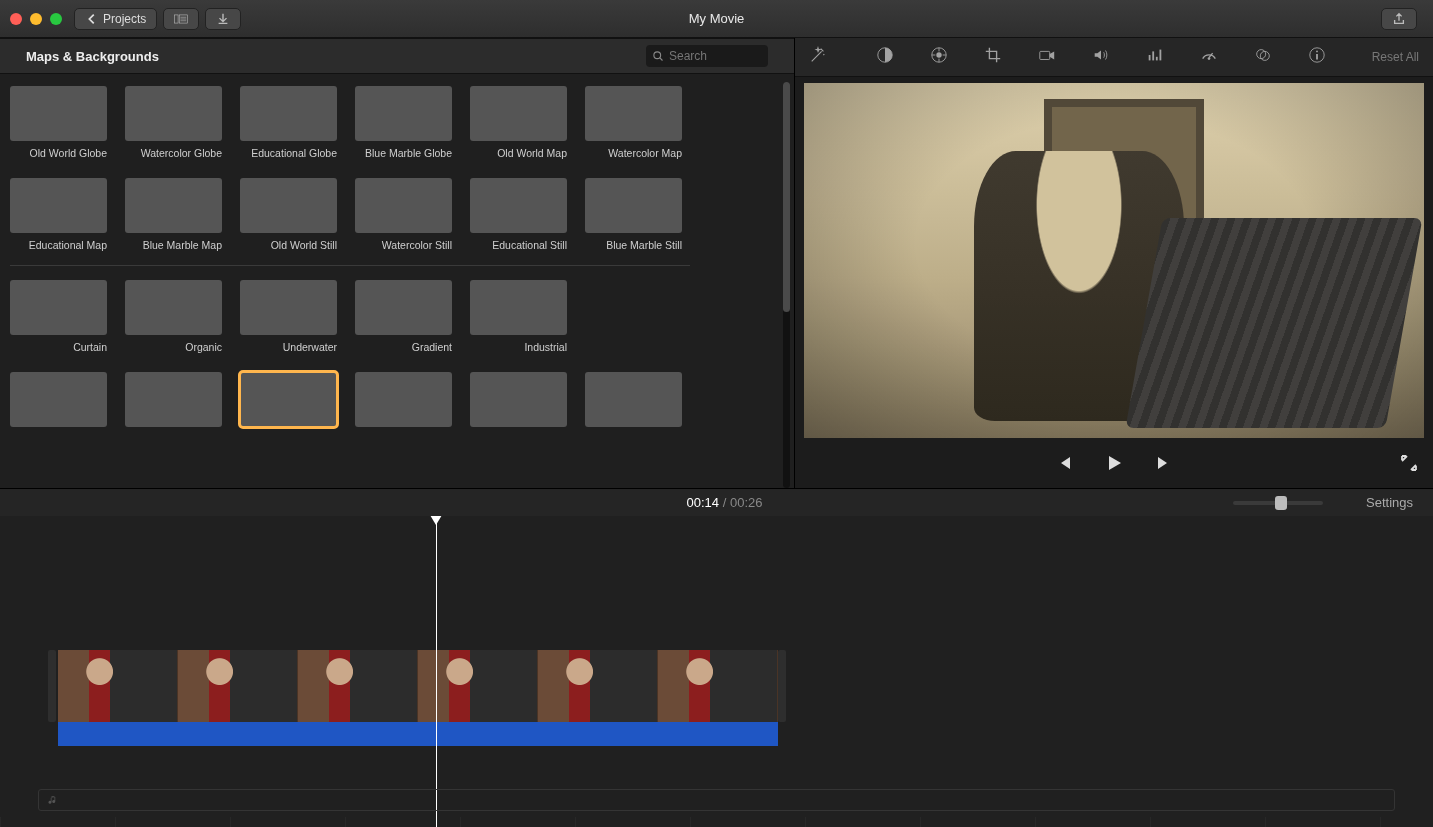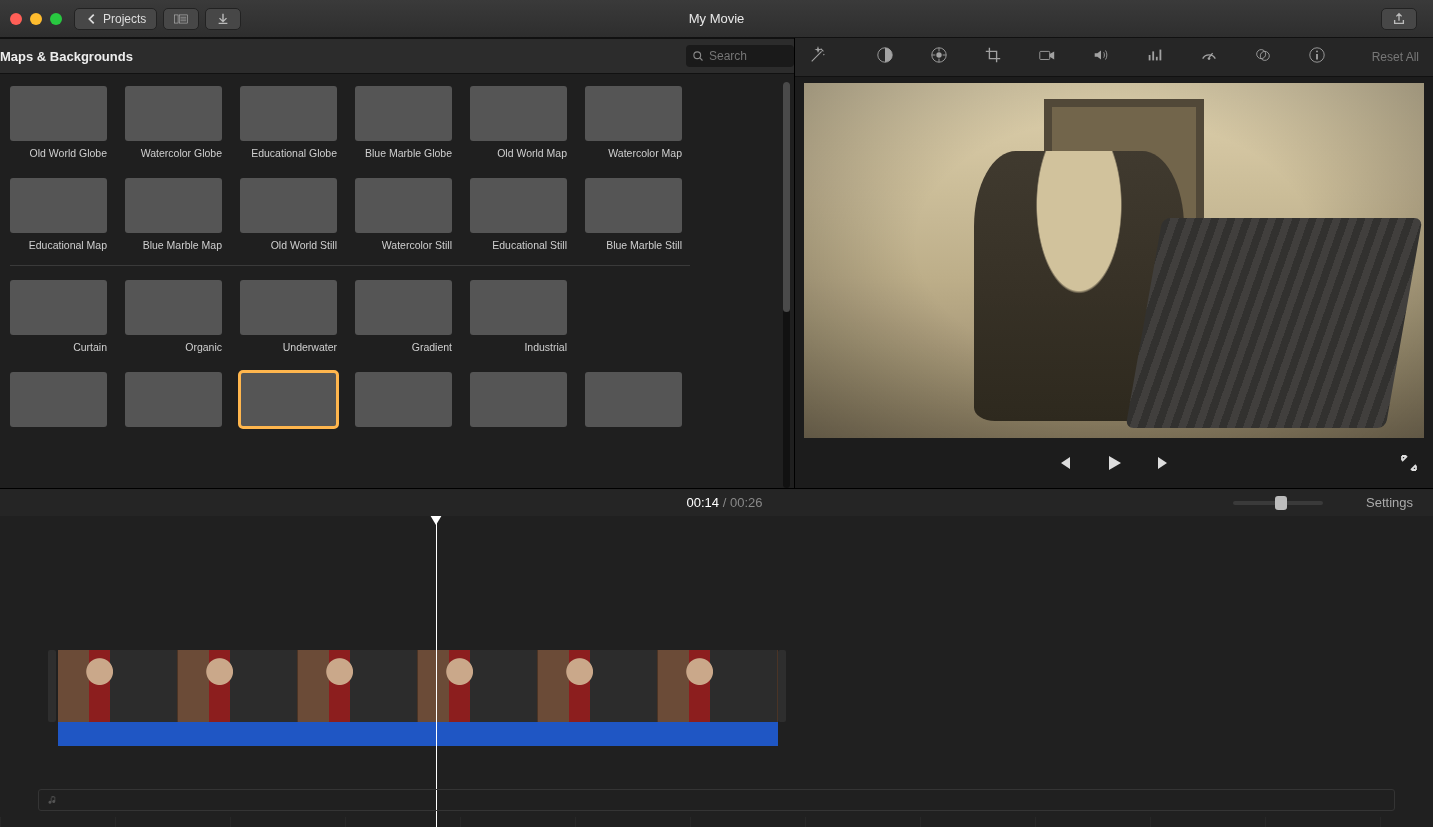--- a/index.html
+++ b/index.html
@@ -31,23 +31,23 @@
 }
 .tb-btn svg { width:14px; height:14px; }
 .title { position:absolute; left:0; right:0; text-align:center; pointer-events:none; font-size:13px; color:#e8e8e8; }
 .share-btn { margin-left:auto; }
 
 .top-half { display:flex; height:450px; }
 .browser { width:795px; background:#1f1f1f; display:flex; flex-direction:column; border-right:1px solid #000; }
 .tabs-row { height:40px; display:flex; align-items:center; justify-content:center; gap:28px; background:#222; }
 .tab { color:#bdbdbd; font-size:13px; padding:4px 12px; border-radius:4px; cursor:default; }
 .tab.active { background:#5a5a5a; color:#fff; }
-.subheader { height:36px; display:flex; align-items:center; justify-content:space-between; padding:0 0; background:#2c2c2c; border-top:1px solid #111; border-bottom:1px solid #111;}
+.subheader { height:36px; display:flex; align-items:center; justify-content:space-between; padding:0 26px; background:#2c2c2c; border-top:1px solid #111; border-bottom:1px solid #111;}
 .subheader-title { font-weight:600; font-size:13px; color:#eee; }
-.search { background:#1a1a1a; border-radius:4px; height:22px; width:108px; display:flex; align-items:center; padding:0 6px; gap:5px; }
+.search { background:#1a1a1a; border-radius:4px; height:22px; width:122px; display:flex; align-items:center; padding:0 6px; gap:5px; }
 .search input { background:transparent; border:0; outline:0; color:#ccc; font-size:12px; width:100%; }
 .search svg { width:12px; height:12px; flex:none; }
 .grid-wrap { flex:1; overflow:hidden; position:relative; padding:12px 4px 0 10px; }
 .grid-wrap::-webkit-scrollbar { width:14px; }
 .grid { display:flex; flex-wrap:wrap; gap:18px 18px; }
 .thumb { width:97px; display:flex; flex-direction:column; align-items:flex-end; }
 .thumb .tile { width:97px; height:55px; border-radius:3px; background:#555; }
 .thumb .tile.selected { outline:3px solid #ffb64d; outline-offset:-1px; }
 .thumb .cap { margin-top:7px; font-size:10.5px; color:#cfcfcf; text-align:center; line-height:1.1; }
 hr.sep { border:0; border-top:1px solid #3a3a3a; margin:14px 0 14px 0; width:680px;}

